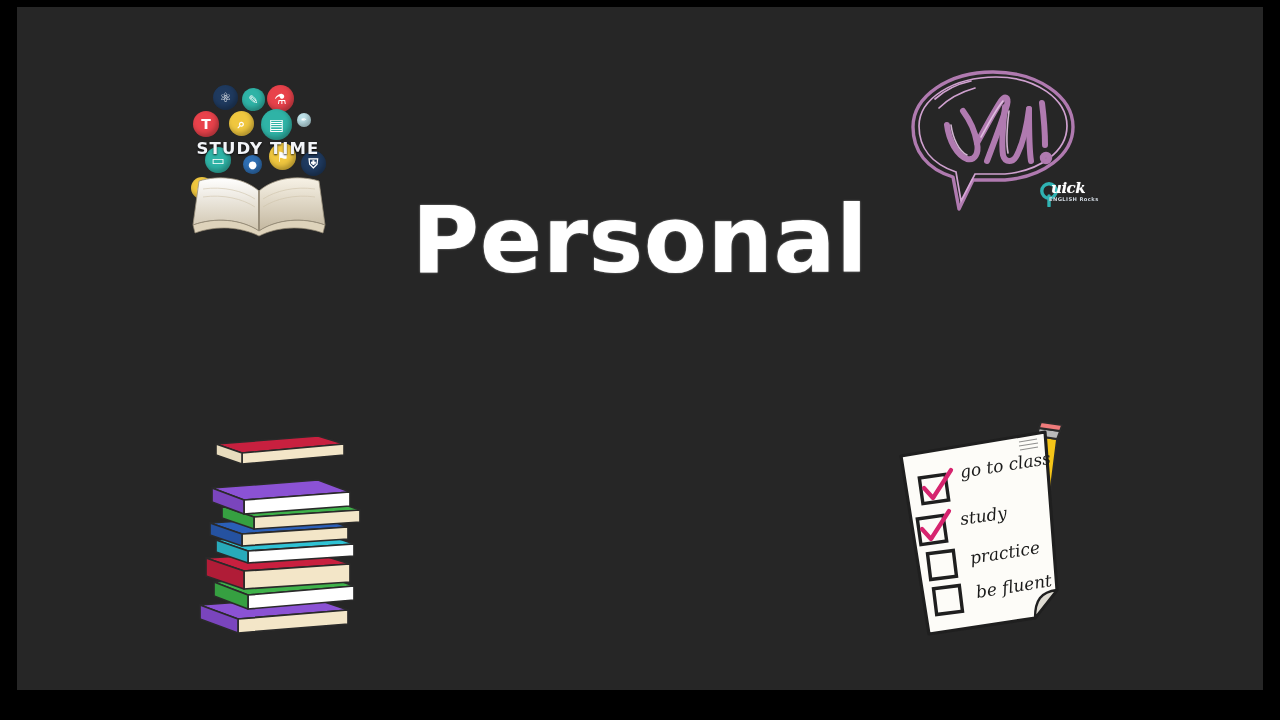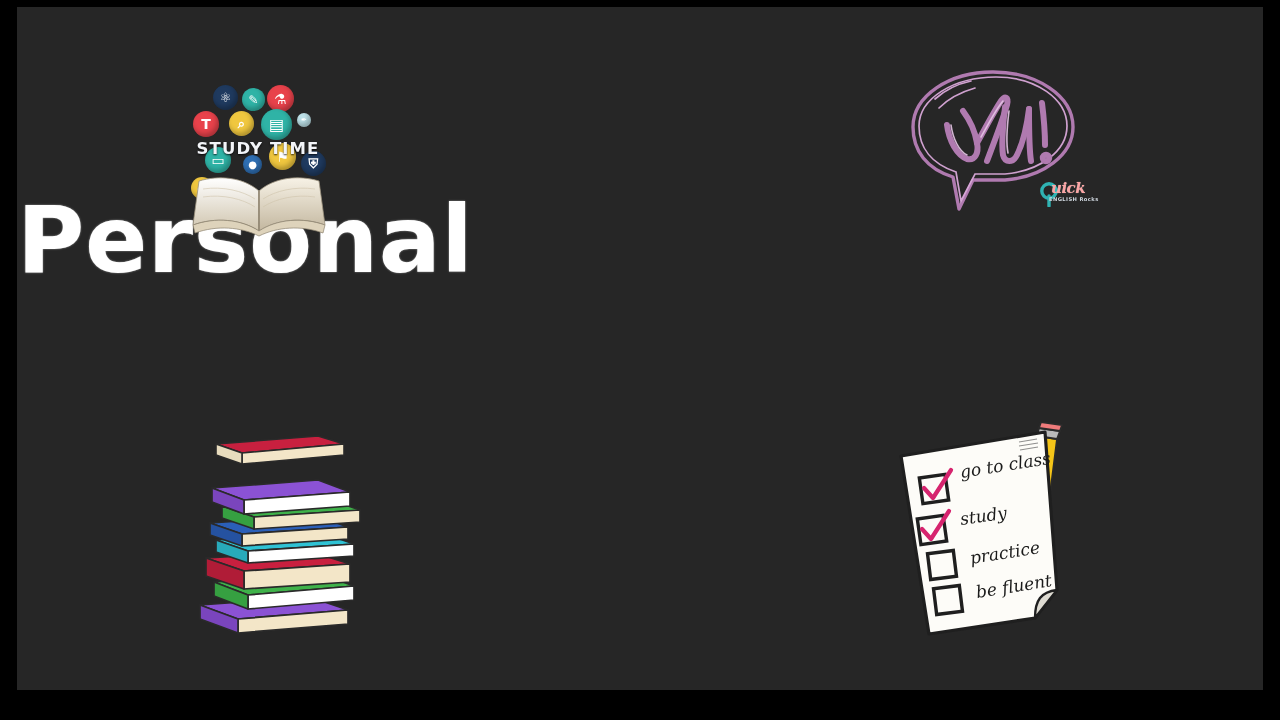--- a/index.html
+++ b/index.html
@@ -27,20 +27,21 @@
     background: #262626;
     overflow: hidden;
   }
 
   
   #title-block {
     position: absolute;
     left: 0;
     top: 182px;
     width: 1246px;
+    text-align: center;
     pointer-events: none;
   }
   .title-line {
     display: block;
     color: #ffffff;
     font-family: "DejaVu Sans", sans-serif;
     font-weight: 700;
     font-size: 92px;
     line-height: 104px;
     letter-spacing: 0.5px;
@@ -96,21 +97,21 @@
     position: absolute;
     left: 1022px;
     top: 172px;
     width: 72px;
     height: 32px;
   }
   #quick-name {
     position: absolute;
     left: 12px;
     top: 0px;
-    color: #fca5a5;
+    color: #ffffff;
     font-family: "DejaVu Serif", serif;
     font-weight: 700;
     font-style: italic;
     font-size: 15px;
     letter-spacing: -0.5px;
     text-shadow: 0 0 1px rgba(255,255,255,0.5);
   }
   #quick-tagline {
     position: absolute;
     left: 10px;

